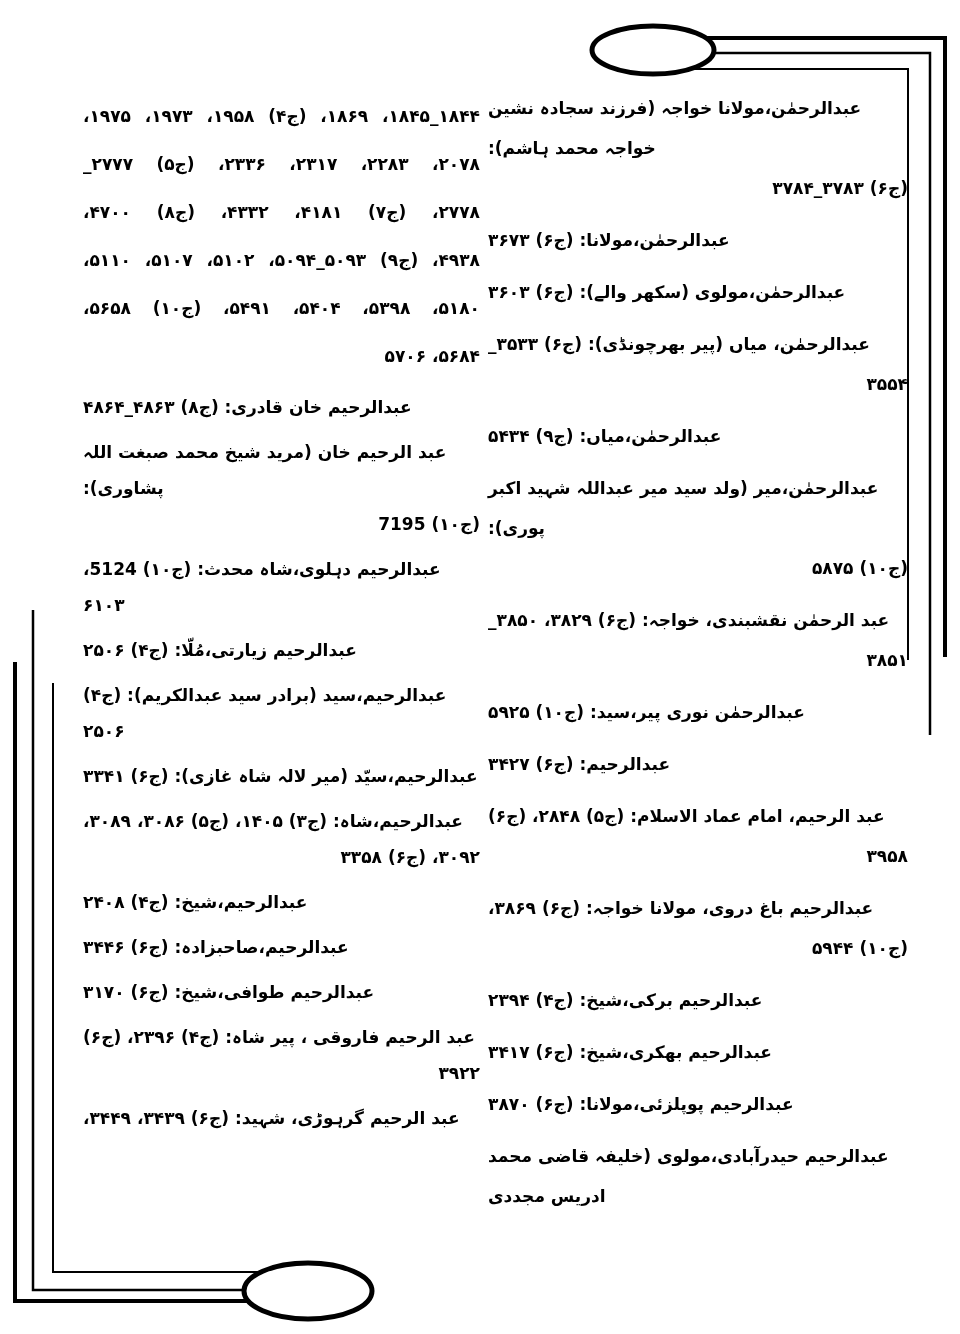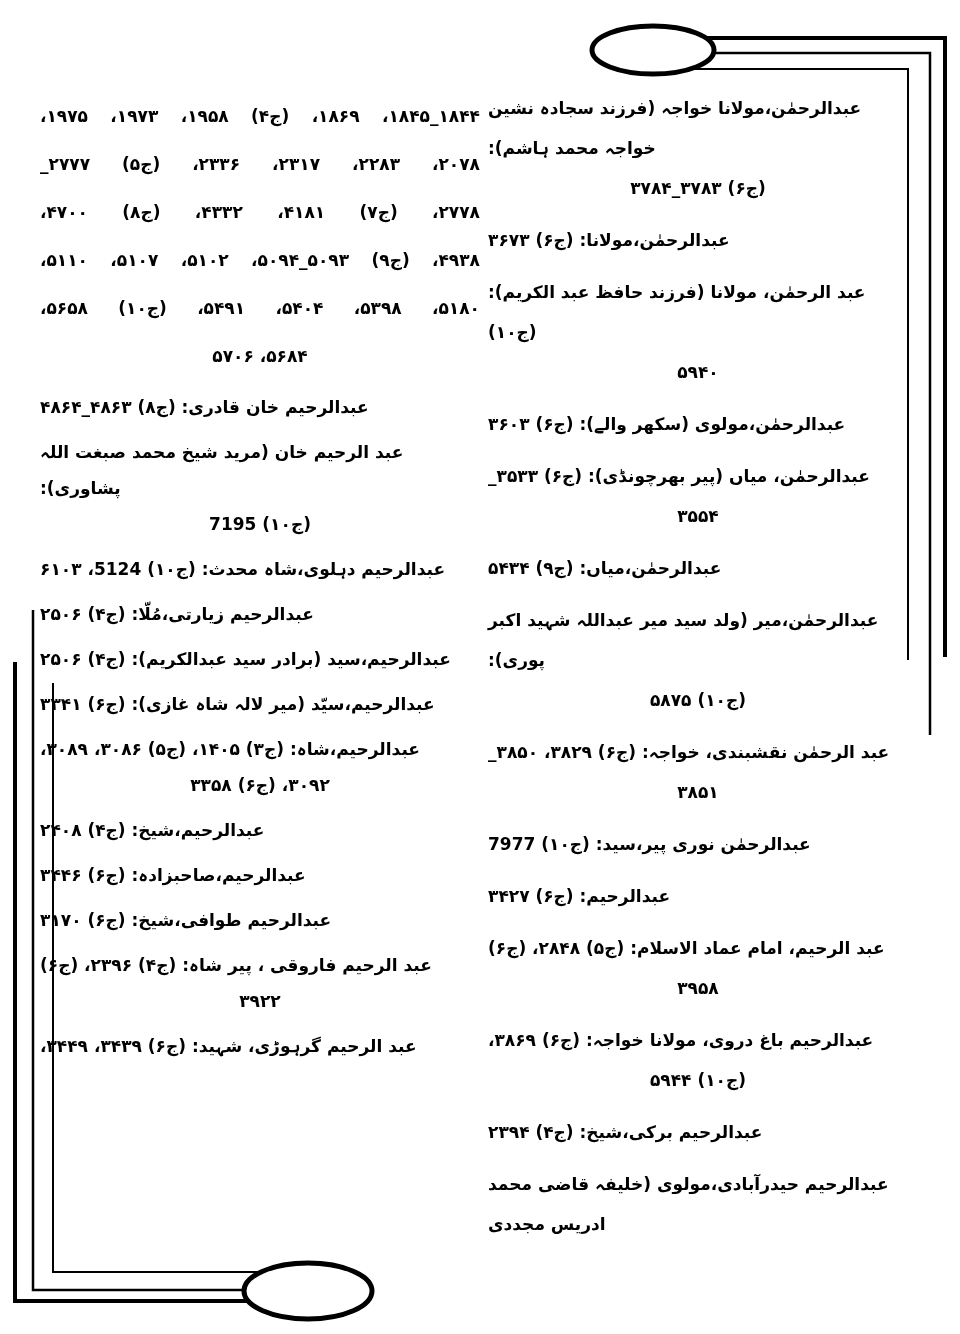--- a/index.html
+++ b/index.html
@@ -9,24 +9,24 @@
     font-family:"DejaVu Sans",sans-serif;
   }
   .page{position:absolute;inset:0;}
   .ornaments{position:absolute;left:0;top:0;width:960px;height:1334px;pointer-events:none;}
   .col{position:absolute;direction:rtl;unicode-bidi:embed;font-weight:bold;}
   .col-right{top:88px;right:52px;width:420px;}
   .col-left{top:92px;left:40px;width:440px;}
   .entry{margin:0 0 12px 0;}
   .col-left .entry{margin-bottom:9px;}
   .line{font-size:17px;line-height:40px;white-space:normal;}
-  .col-left .line{line-height:36px;}
+  .col-left .line{line-height:36px;margin-left:43px;}
   .col-left .entry.numblock .line{line-height:48px;}
   .line.right{text-align:left;}
-  .line.center{text-align:center;}
+  .line.center{}
   .line.j{text-align:justify;text-align-last:justify;text-justify:inter-word;}
 </style>
 </head>
 <body>
 
 <div class="page">
 
   <svg class="ornaments" width="960" height="1334" viewBox="0 0 960 1334" xmlns="http://www.w3.org/2000/svg">
 
     <g>
@@ -46,57 +46,59 @@
 
   <div class="col col-right" id="col-right">
       <div class="entry">
         <div class="line right">عبدالرحمٰن،مولانا خواجہ (فرزند سجادہ نشین خواجہ محمد ہاشم):</div>
         <div class="line center">(ج۶) ۳۷۸۳_۳۷۸۴</div>
       </div>
       <div class="entry">
         <div class="line right">عبدالرحمٰن،مولانا: (ج۶) ۳۶۷۳</div>
       </div>
       <div class="entry">
-        <div class="line right">عبد الرحمٰن، مولانا (فرزند حافظ عبد الکریم): (ج۱۰)</div>
-        <div class="line center">۵۹۴۰</div>
-      </div>
-      <div class="entry">
         <div class="line right">عبدالرحمٰن،مولوی (سکھر والے): (ج۶) ۳۶۰۳</div>
       </div>
       <div class="entry">
         <div class="line right">عبدالرحمٰن، میاں (پیر بھرچونڈی): (ج۶) ۳۵۳۳_</div>
         <div class="line center">۳۵۵۴</div>
       </div>
       <div class="entry">
         <div class="line right">عبدالرحمٰن،میاں: (ج۹) ۵۴۳۴</div>
       </div>
       <div class="entry">
         <div class="line right">عبدالرحمٰن،میر (ولد سید میر عبداللہ شہید اکبر پوری):</div>
         <div class="line center">(ج۱۰) ۵۸۷۵</div>
       </div>
       <div class="entry">
         <div class="line right">عبد الرحمٰن نقشبندی، خواجہ: (ج۶) ۳۸۲۹، ۳۸۵۰_</div>
         <div class="line center">۳۸۵۱</div>
       </div>
       <div class="entry">
-        <div class="line right">عبدالرحمٰن نوری پیر،سید: (ج۱۰) 7977</div>
+        <div class="line right">عبدالرحمٰن نوری پیر،سید: (ج۱۰) ۵۹۲۵</div>
       </div>
       <div class="entry">
         <div class="line right">عبدالرحیم: (ج۶) ۳۴۲۷</div>
       </div>
       <div class="entry">
         <div class="line right">عبد الرحیم، امام عماد الاسلام: (ج۵) ۲۸۴۸، (ج۶)</div>
         <div class="line center">۳۹۵۸</div>
       </div>
       <div class="entry">
         <div class="line right">عبدالرحیم باغ دروی، مولانا خواجہ: (ج۶) ۳۸۶۹،</div>
         <div class="line center">(ج۱۰) ۵۹۴۴</div>
       </div>
       <div class="entry">
         <div class="line right">عبدالرحیم برکی،شیخ: (ج۴) ۲۳۹۴</div>
+      </div>
+      <div class="entry">
+        <div class="line right">عبدالرحیم بھکری،شیخ: (ج۶) ۳۴۱۷</div>
+      </div>
+      <div class="entry">
+        <div class="line right">عبدالرحیم پوپلزئی،مولانا: (ج۶) ۳۸۷۰</div>
       </div>
       <div class="entry">
         <div class="line right">عبدالرحیم حیدرآبادی،مولوی (خلیفہ قاضی محمد ادریس مجددی</div>
       </div>
     </div>
   <div class="col col-left" id="col-left">
       <div class="entry numblock">
         <div class="line j">۱۸۴۴_۱۸۴۵، ۱۸۶۹، (ج۴) ۱۹۵۸، ۱۹۷۳، ۱۹۷۵،</div>
         <div class="line j">۲۰۷۸، ۲۲۸۳، ۲۳۱۷، ۲۳۳۶، (ج۵) ۲۷۷۷_</div>
         <div class="line j">۲۷۷۸، (ج۷) ۴۱۸۱، ۴۳۳۲، (ج۸) ۴۷۰۰،</div>

